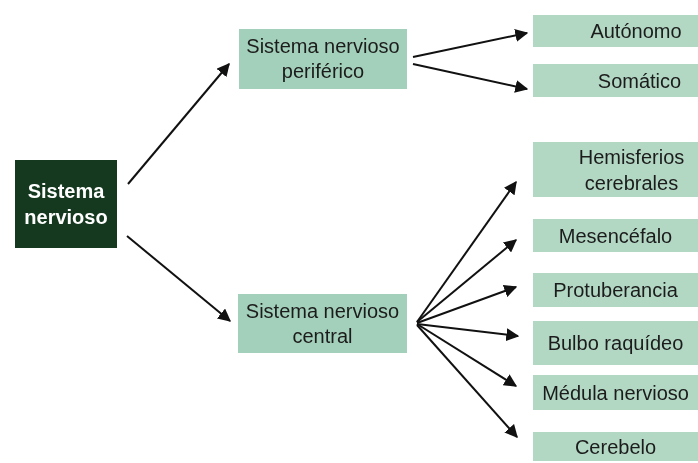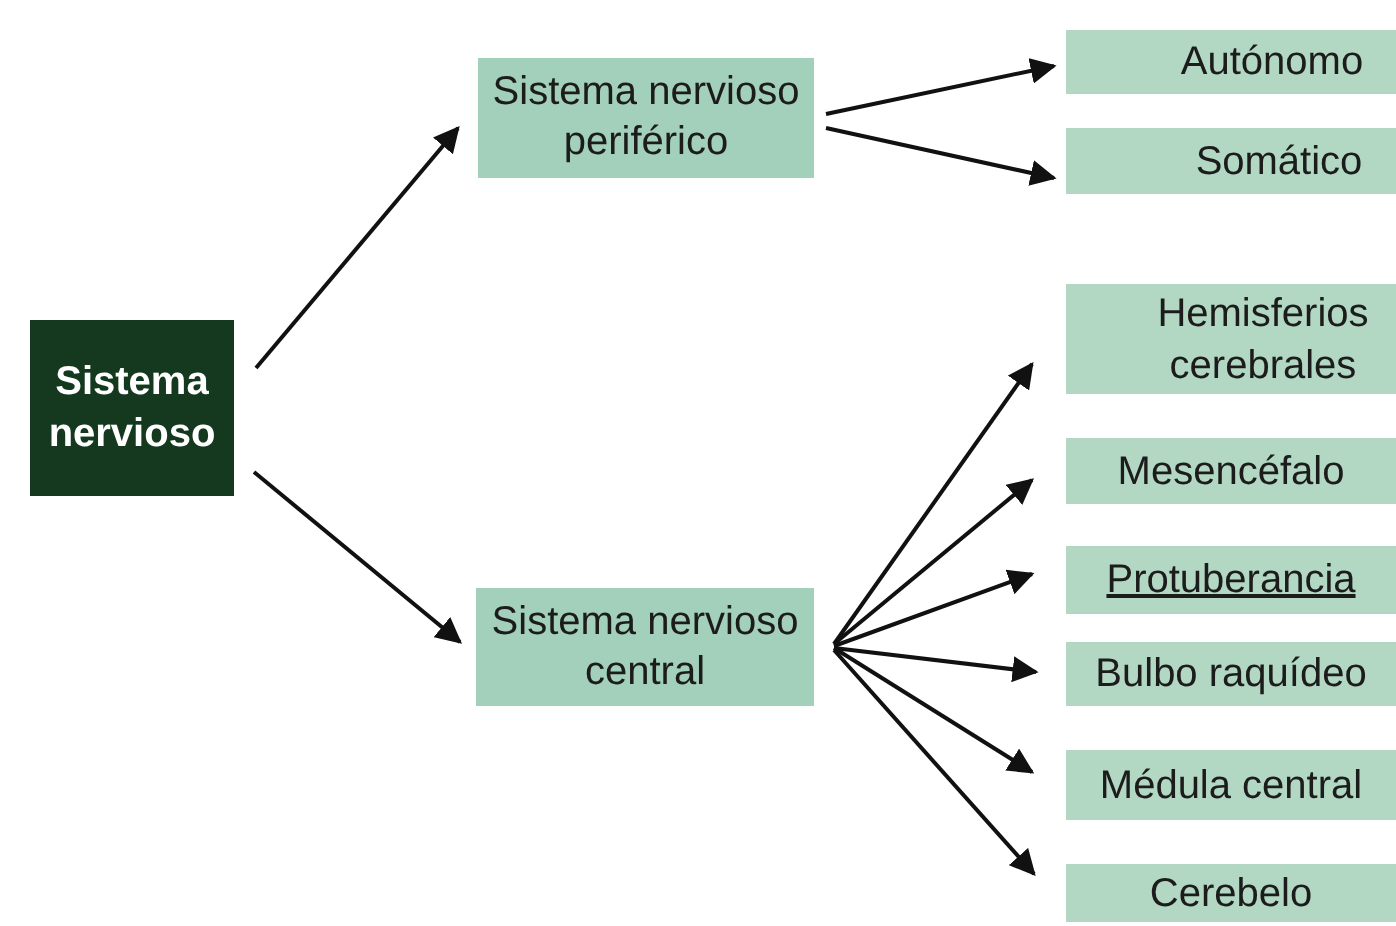--- a/index.html
+++ b/index.html
@@ -50,22 +50,22 @@
   .node.branch { background: var(--branch-bg); }
   .node.leaf   { background: var(--leaf-bg); line-height: 26px; }
 
   #node-root          { left: 15px;  top: 160px; width: 102px; height: 88px; }
   #node-periferico    { left: 239px; top: 29px;  width: 168px; height: 60px; }
   #node-central       { left: 238px; top: 294px; width: 169px; height: 59px; }
   #node-autonomo      { left: 533px; top: 15px;  width: 165px; height: 32px; padding-left: 41px; }
   #node-somatico      { left: 533px; top: 64px;  width: 165px; height: 33px; padding-left: 48px; }
   #node-hemisferios   { left: 533px; top: 142px; width: 197px; height: 55px; }
   #node-mesencefalo   { left: 533px; top: 219px; width: 165px; height: 33px; }
-  #node-protuberancia { left: 533px; top: 273px; width: 165px; height: 34px; text-decoration: underline; }
-  #node-bulbo         { left: 533px; top: 321px; width: 165px; height: 32px; }
+  #node-protuberancia { left: 533px; top: 273px; width: 165px; height: 34px; }
+  #node-bulbo         { left: 533px; top: 321px; width: 165px; height: 44px; }
   #node-medula        { left: 533px; top: 375px; width: 165px; height: 35px; }
   #node-cerebelo      { left: 533px; top: 432px; width: 165px; height: 29px; }
 </style>
 </head>
 <body>
 
 <div class="canvas">
 
   <svg class="edges" viewBox="0 0 698 463" xmlns="http://www.w3.org/2000/svg" aria-hidden="true">
     <defs>
@@ -100,17 +100,17 @@
 
   <div class="node leaf" id="node-hemisferios">Hemisferios
 cerebrales</div>
 
   <div class="node leaf" id="node-mesencefalo">Mesencéfalo</div>
 
   <div class="node leaf" id="node-protuberancia">Protuberancia</div>
 
   <div class="node leaf" id="node-bulbo">Bulbo raquídeo</div>
 
-  <div class="node leaf" id="node-medula">Médula central</div>
+  <div class="node leaf" id="node-medula">Médula nervioso</div>
 
   <div class="node leaf" id="node-cerebelo">Cerebelo</div>
 
 </div>
 
 </body></html>

